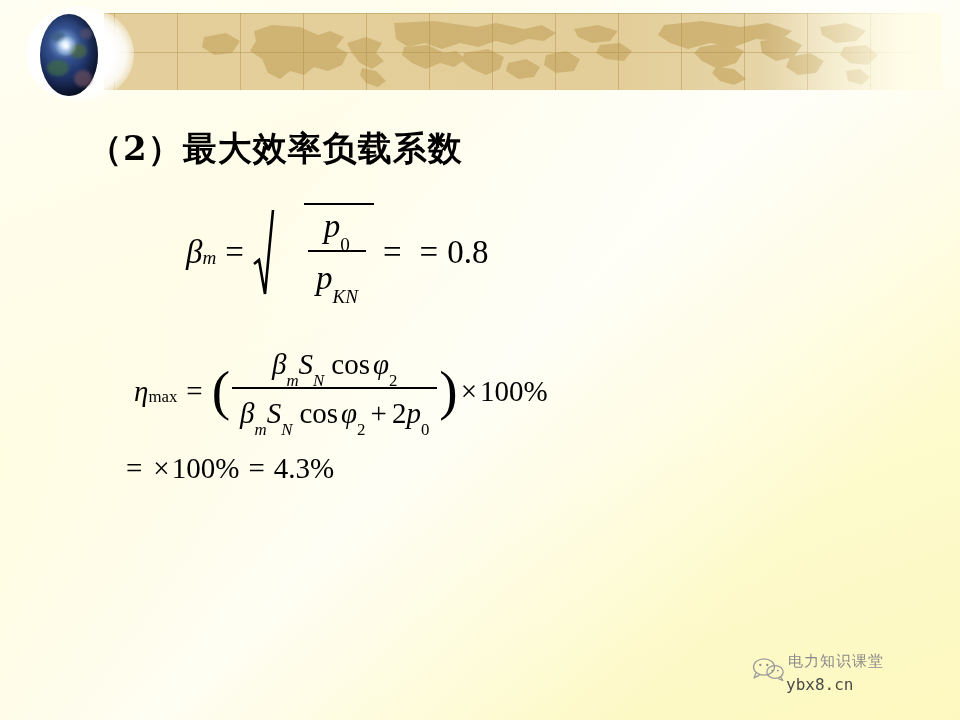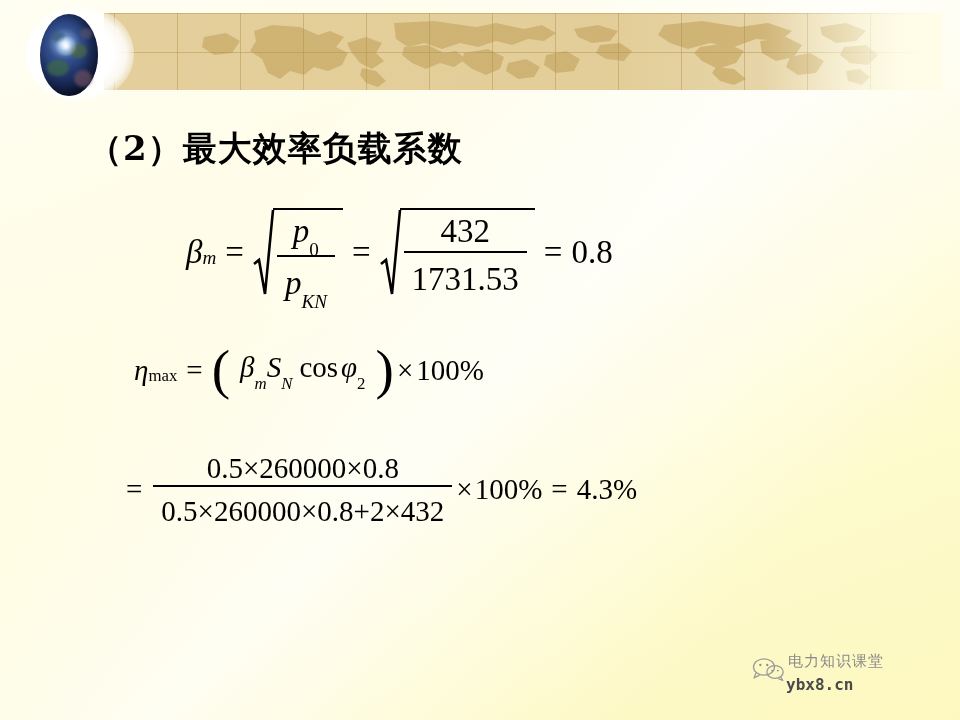--- a/index.html
+++ b/index.html
@@ -152,21 +152,21 @@
     flex-direction: column;
     align-items: center;
     justify-content: center;
     vertical-align: middle;
     margin: 0 2px;
   }
   .frac > .num { padding: 0 8px 1px 8px; line-height: 1.12; }
   .frac > .den { padding: 8px 8px 0 8px; line-height: 1.12; border-top: 2.2px solid #000; }
 
   
-  .sqrt { display: inline-flex; align-items: flex-start; }
+  .sqrt { display: inline-flex; align-items: center; gap: 31px; }
   .sqrt > .radsign {
     display: block;
     width: 22px;
     position: relative;
     margin-right: -2px;
   }
   .sqrt > .radsign svg { display:block; height: 100%; width: 100%; }
   .sqrt > .radbody {
     border-top: 2.2px solid #000;
     padding: 3px 6px 0 2px;
@@ -199,21 +199,21 @@
     font-size: 15px;
     letter-spacing: 1px;
     color: #8a8a8a;
     white-space: nowrap;
   }
   #wm-url {
     position: absolute;
     left: 34px; top: 23px;
     font-family: "DejaVu Sans Mono", "Liberation Mono", monospace;
     font-size: 16px;
-    font-weight: bold;
+    font-weight: normal;
     color: #4a4a4a;
     letter-spacing: 0px;
     white-space: nowrap;
   }
 </style>
 </head>
 <body>
 
 <div id="slide">
 
@@ -274,62 +274,48 @@
       <span class="radbody">
         <span class="frac">
           <span class="num"><span class="it">p</span><span class="sub upr">0</span></span>
           <span class="den"><span class="it">p</span><span class="sub">KN</span></span>
         </span>
       </span>
     </span>
 
     <span style="padding:0 9px">=</span>
 
-    <span class="sqrt" style="height:88px;">
-      <span class="radsign">
-        <svg viewBox="0 0 22 88" preserveAspectRatio="none">
-          <polyline points="1,56 6,52 12,86 20,2" fill="none" stroke="#000" stroke-width="2.6" stroke-linejoin="miter" stroke-linecap="butt" vector-effect="non-scaling-stroke"></polyline>
-        </svg>
-      </span>
-      <span class="radbody">
-        <span class="frac">
-          <span class="num">432</span>
-          <span class="den">1731.53</span>
-        </span>
-      </span>
-    </span>
 
     <span style="padding:0 9px">=</span>
     <span>0.8</span>
   </div>
 
   <div class="math" id="formula2">
     <span class="it">η</span>
       <span class="sub upr">max</span>
     <span style="padding:0 9px">=</span>
     <span style="font-size:1.9em;line-height:0.8;">(</span>
 
     <span class="frac">
       <span class="num">
         <span class="it">β</span><span class="sub">m</span><span class="it">S</span><span class="sub">N</span><span class="up" style="padding-left:7px">cos</span><span class="it" style="padding-left:3px">φ</span><span class="sub upr">2</span>
       </span>
+      <span class="den">
+        <span class="it">β</span><span class="sub">m</span><span class="it">S</span><span class="sub">N</span><span class="up" style="padding-left:7px">cos</span><span class="it" style="padding-left:3px">φ</span><span class="sub upr">2</span><span style="padding:0 5px">+</span><span>2</span><span class="it">p</span><span class="sub upr">0</span>
+      </span>
     </span>
 
     <span style="font-size:1.9em;line-height:0.8;">)</span>
     <span style="padding:0 3px">×</span>
     <span>100%</span>
   </div>
 
   <div class="math" id="formula3">
     <span style="padding-right:9px">=</span>
 
-    <span class="frac">
-      <span class="num">0.5×260000×0.8</span>
-      <span class="den">0.5×260000×0.8+2×432</span>
-    </span>
 
     <span style="padding:0 2px">×</span>
     <span>100%</span>
     <span style="padding:0 9px">=</span>
     <span>4.3%</span>
   </div>
 
   <div id="watermark">
     <svg id="wm-logo" viewBox="0 0 34 26">
       <ellipse cx="12" cy="11" rx="10.5" ry="8.2" fill="none" stroke="#9a9a9a" stroke-width="1.3"></ellipse>

